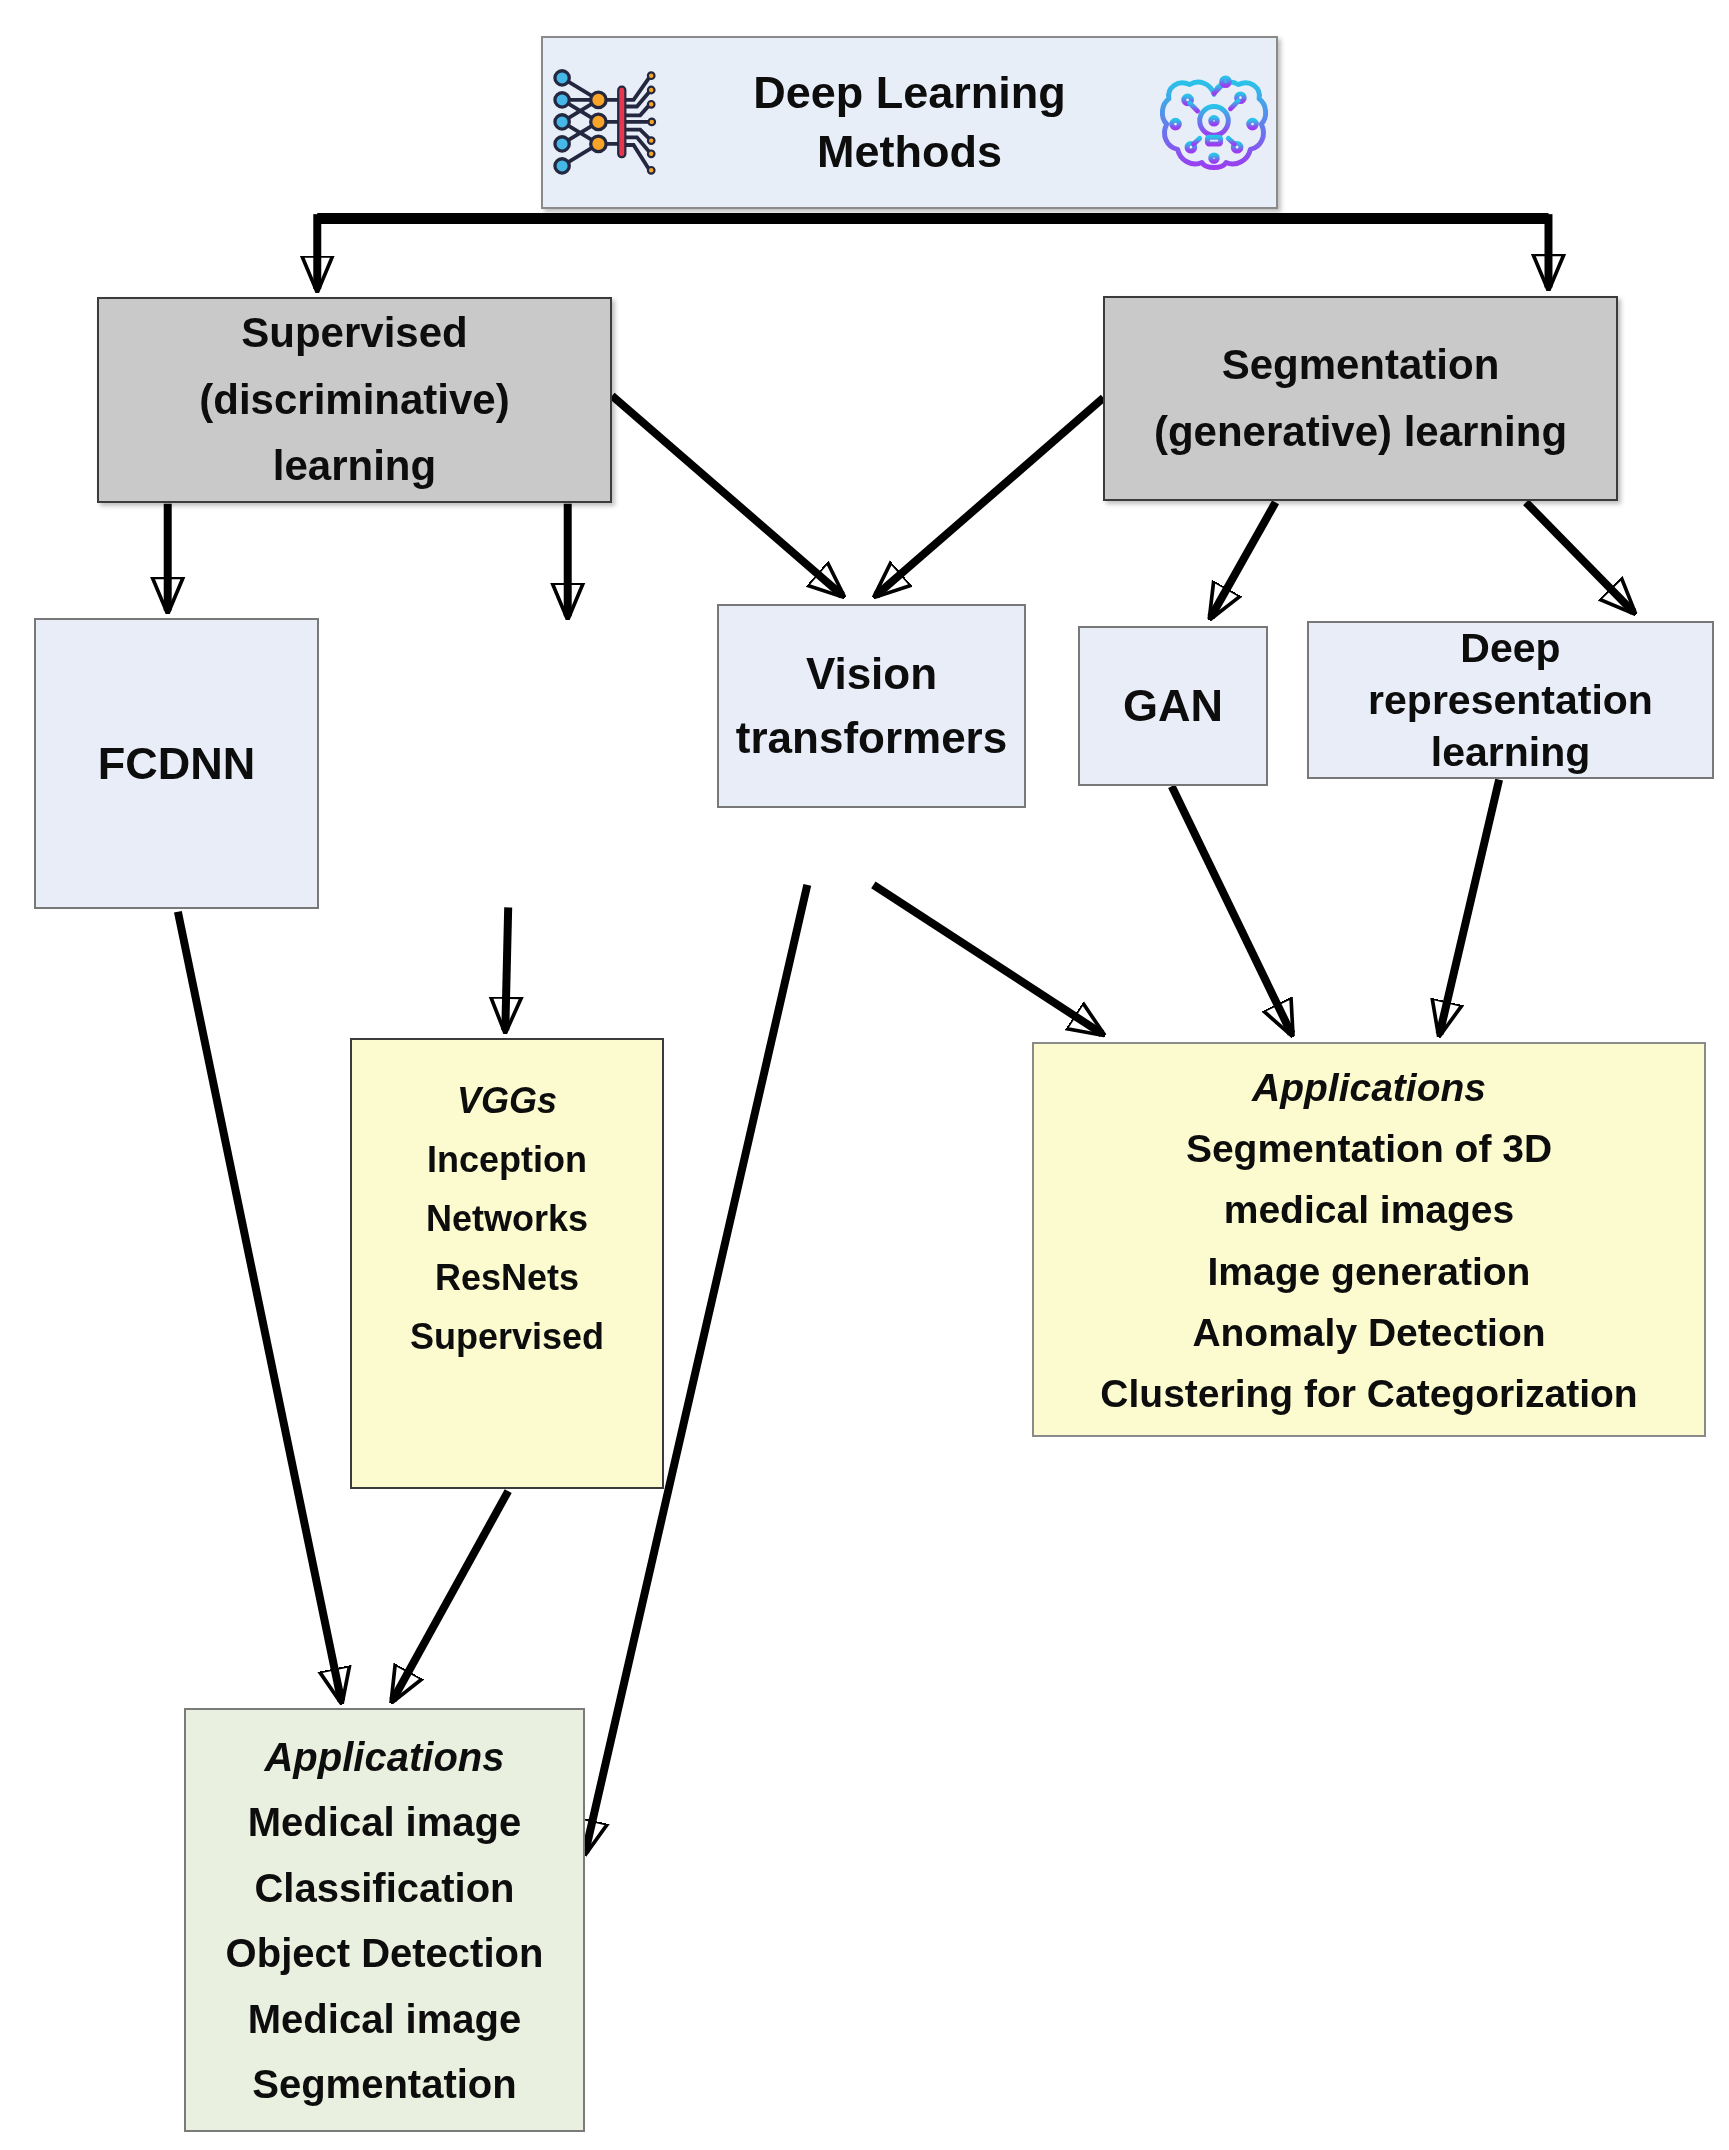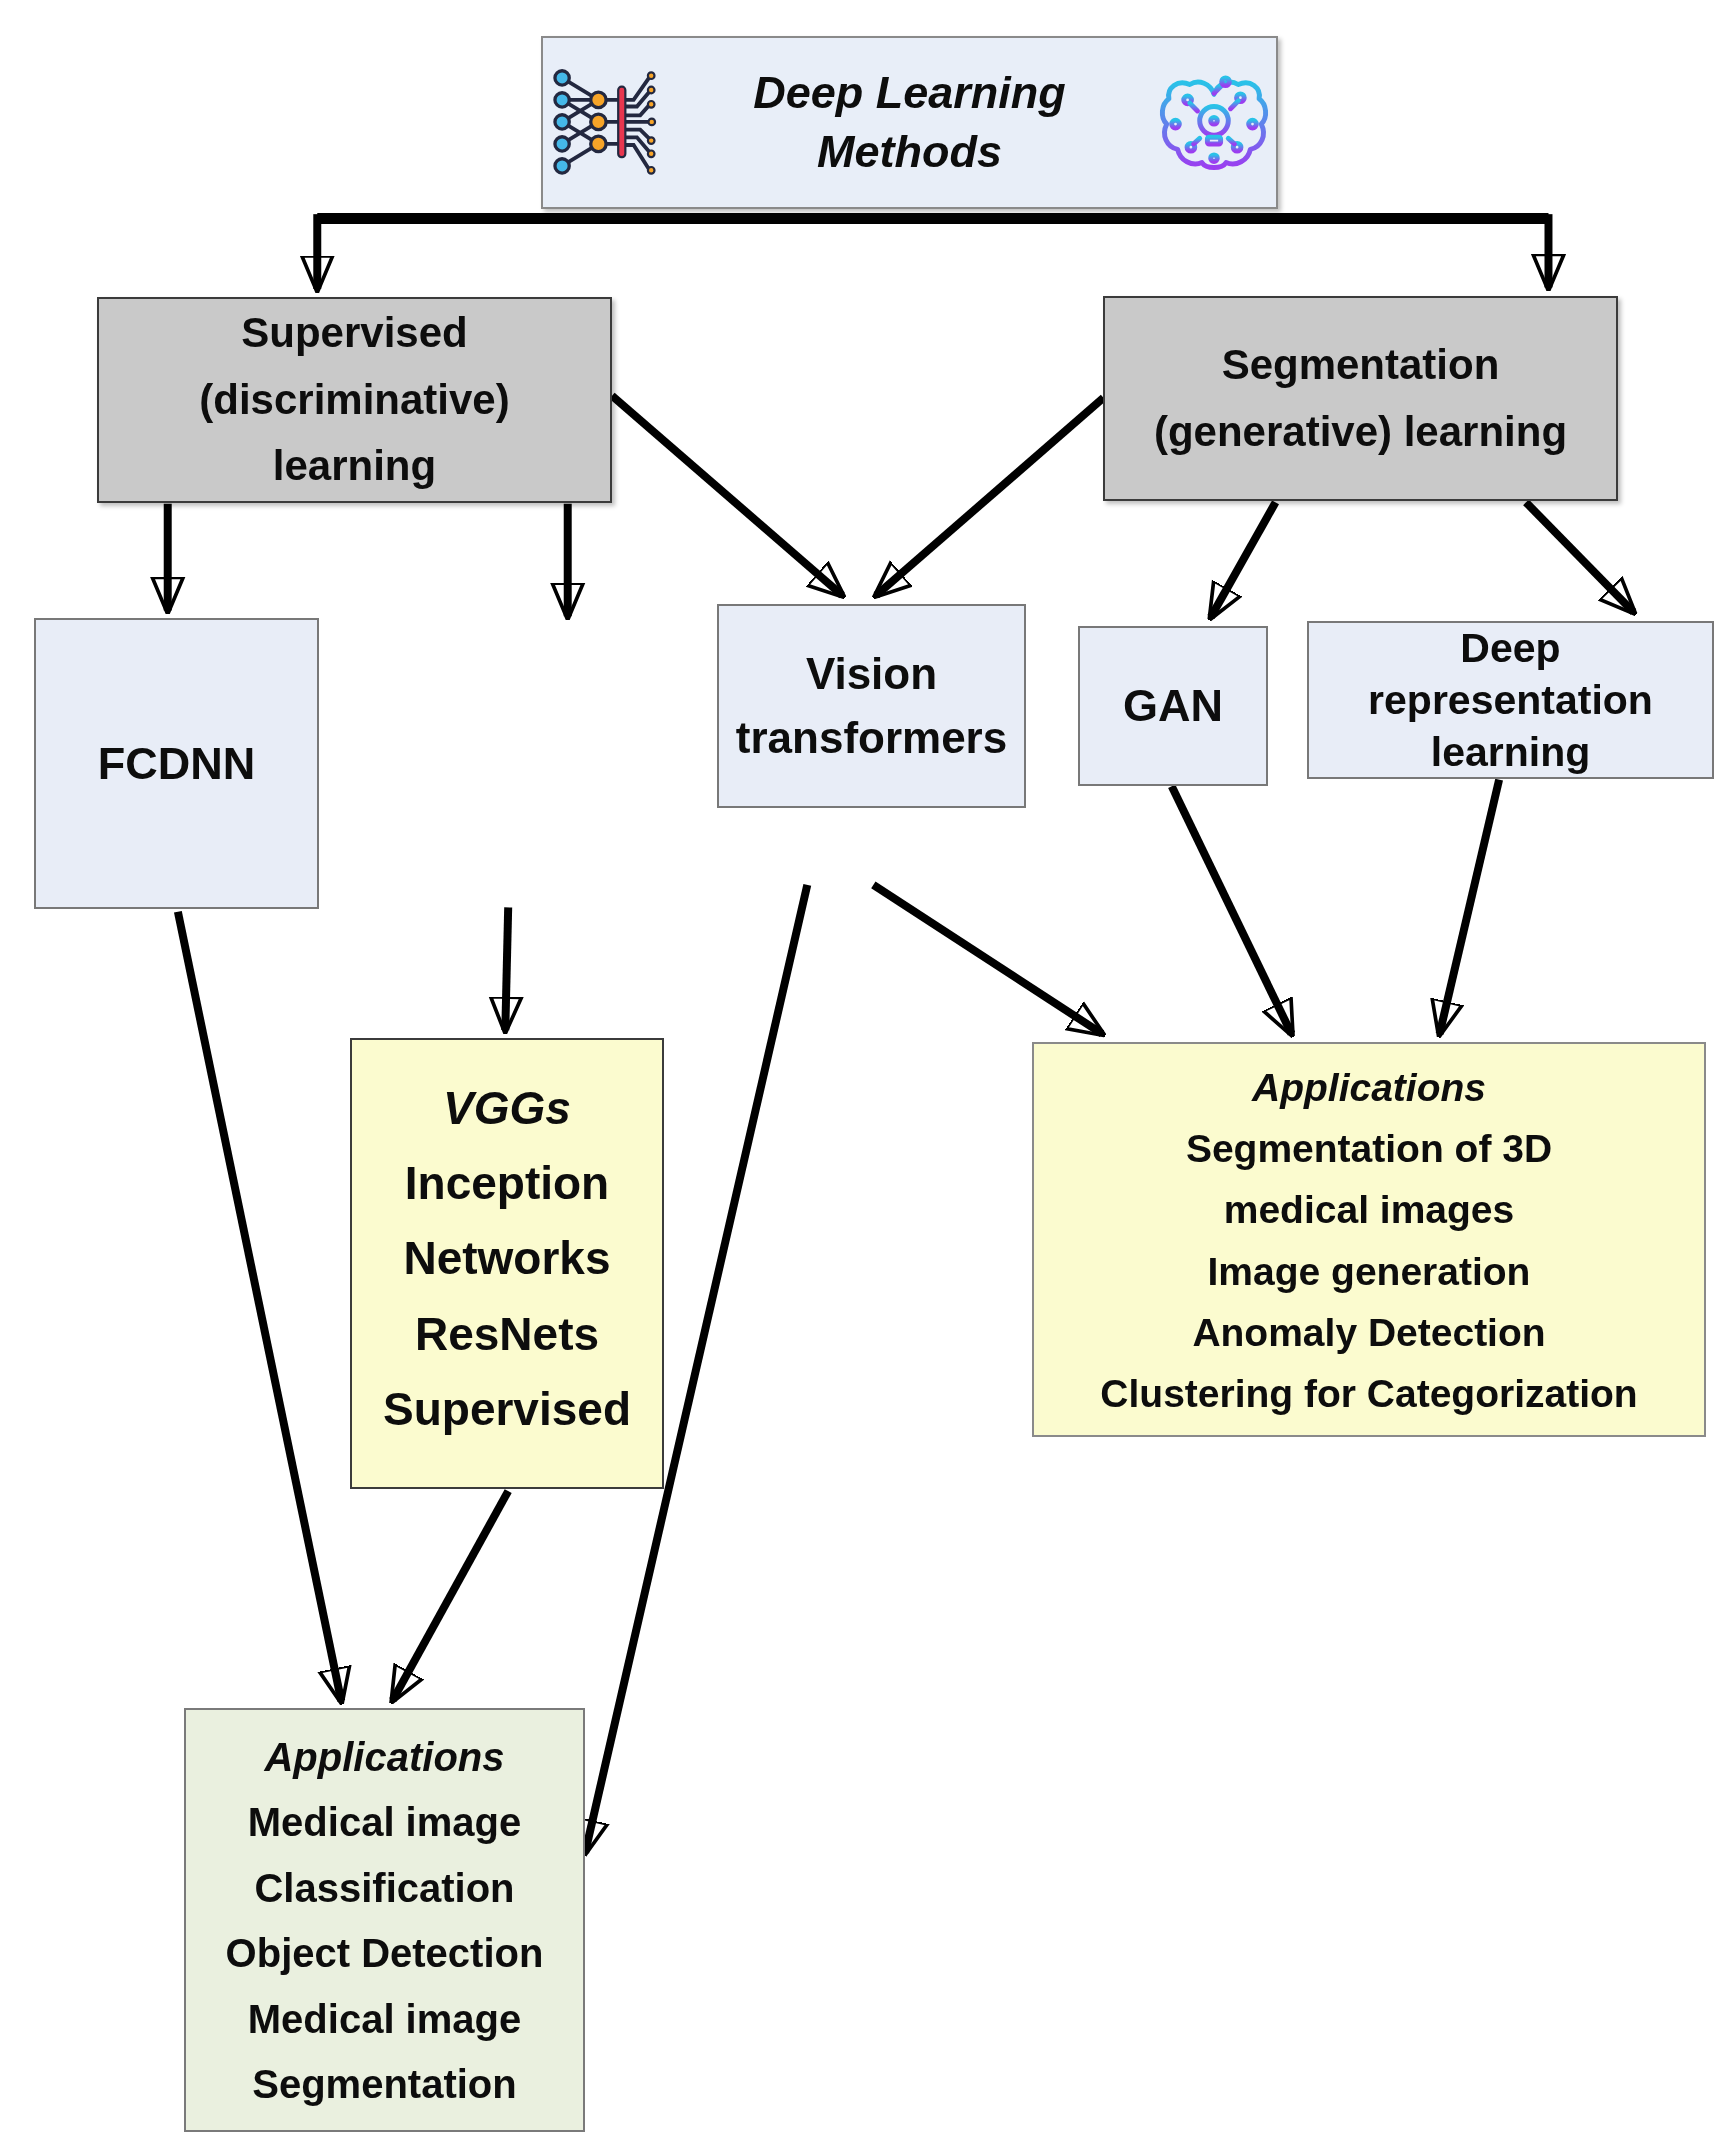--- a/index.html
+++ b/index.html
@@ -26,21 +26,20 @@
   .shadowed { box-shadow: 2.9px 2.9px 4.4px rgba(0,0,0,0.25); }
 
   
   .title-box {
     left: 541px; top: 36px; width: 737px; height: 173px;
     background: #e8eef8;
     border: 2.9px solid #8a8a8a;
     flex-direction: row;
     gap: 4.4px;
     padding: 0 7.3px;
-    font-style: italic;
   }
   .title-text { flex: 1; font-size: 45px; line-height: 1.3; }
 
   
   .branch {
     background: #c9c9c9;
     border: 2.2px solid #3b3b3b;
     font-size: 42px;
     line-height: 1.58;
   }
@@ -59,21 +58,21 @@
   .method-vt    { left: 717px;  top: 604px; width: 309px; height: 204px; font-size: 44px; }
   .method-gan   { left: 1078px; top: 626px; width: 190px; height: 160px; }
   .method-drl   { left: 1299px; top: 621px; width: 407px; height: 158px; font-size: 41px; line-height: 1.27; margin-left: 8px; }
 
   
   .detail { justify-content: flex-start; }
   .detail-vgg {
     left: 350px; top: 1038px; width: 314px; height: 451px;
     background: #fbfbcf;
     border: 2.2px solid #3b3b3b;
-    font-size: 46px; line-height: 1.64;
+    font-size: 36px; line-height: 1.64;
     padding-top: 30.5px;
     align-items: center;
   }
   .detail-yellow-apps {
     left: 1032px; top: 1042px; width: 674px; height: 395px;
     background: #fbfbcf;
     border: 2.2px solid #8a8a8a;
     font-size: 39px; line-height: 1.57;
     padding-top: 13px;
   }

